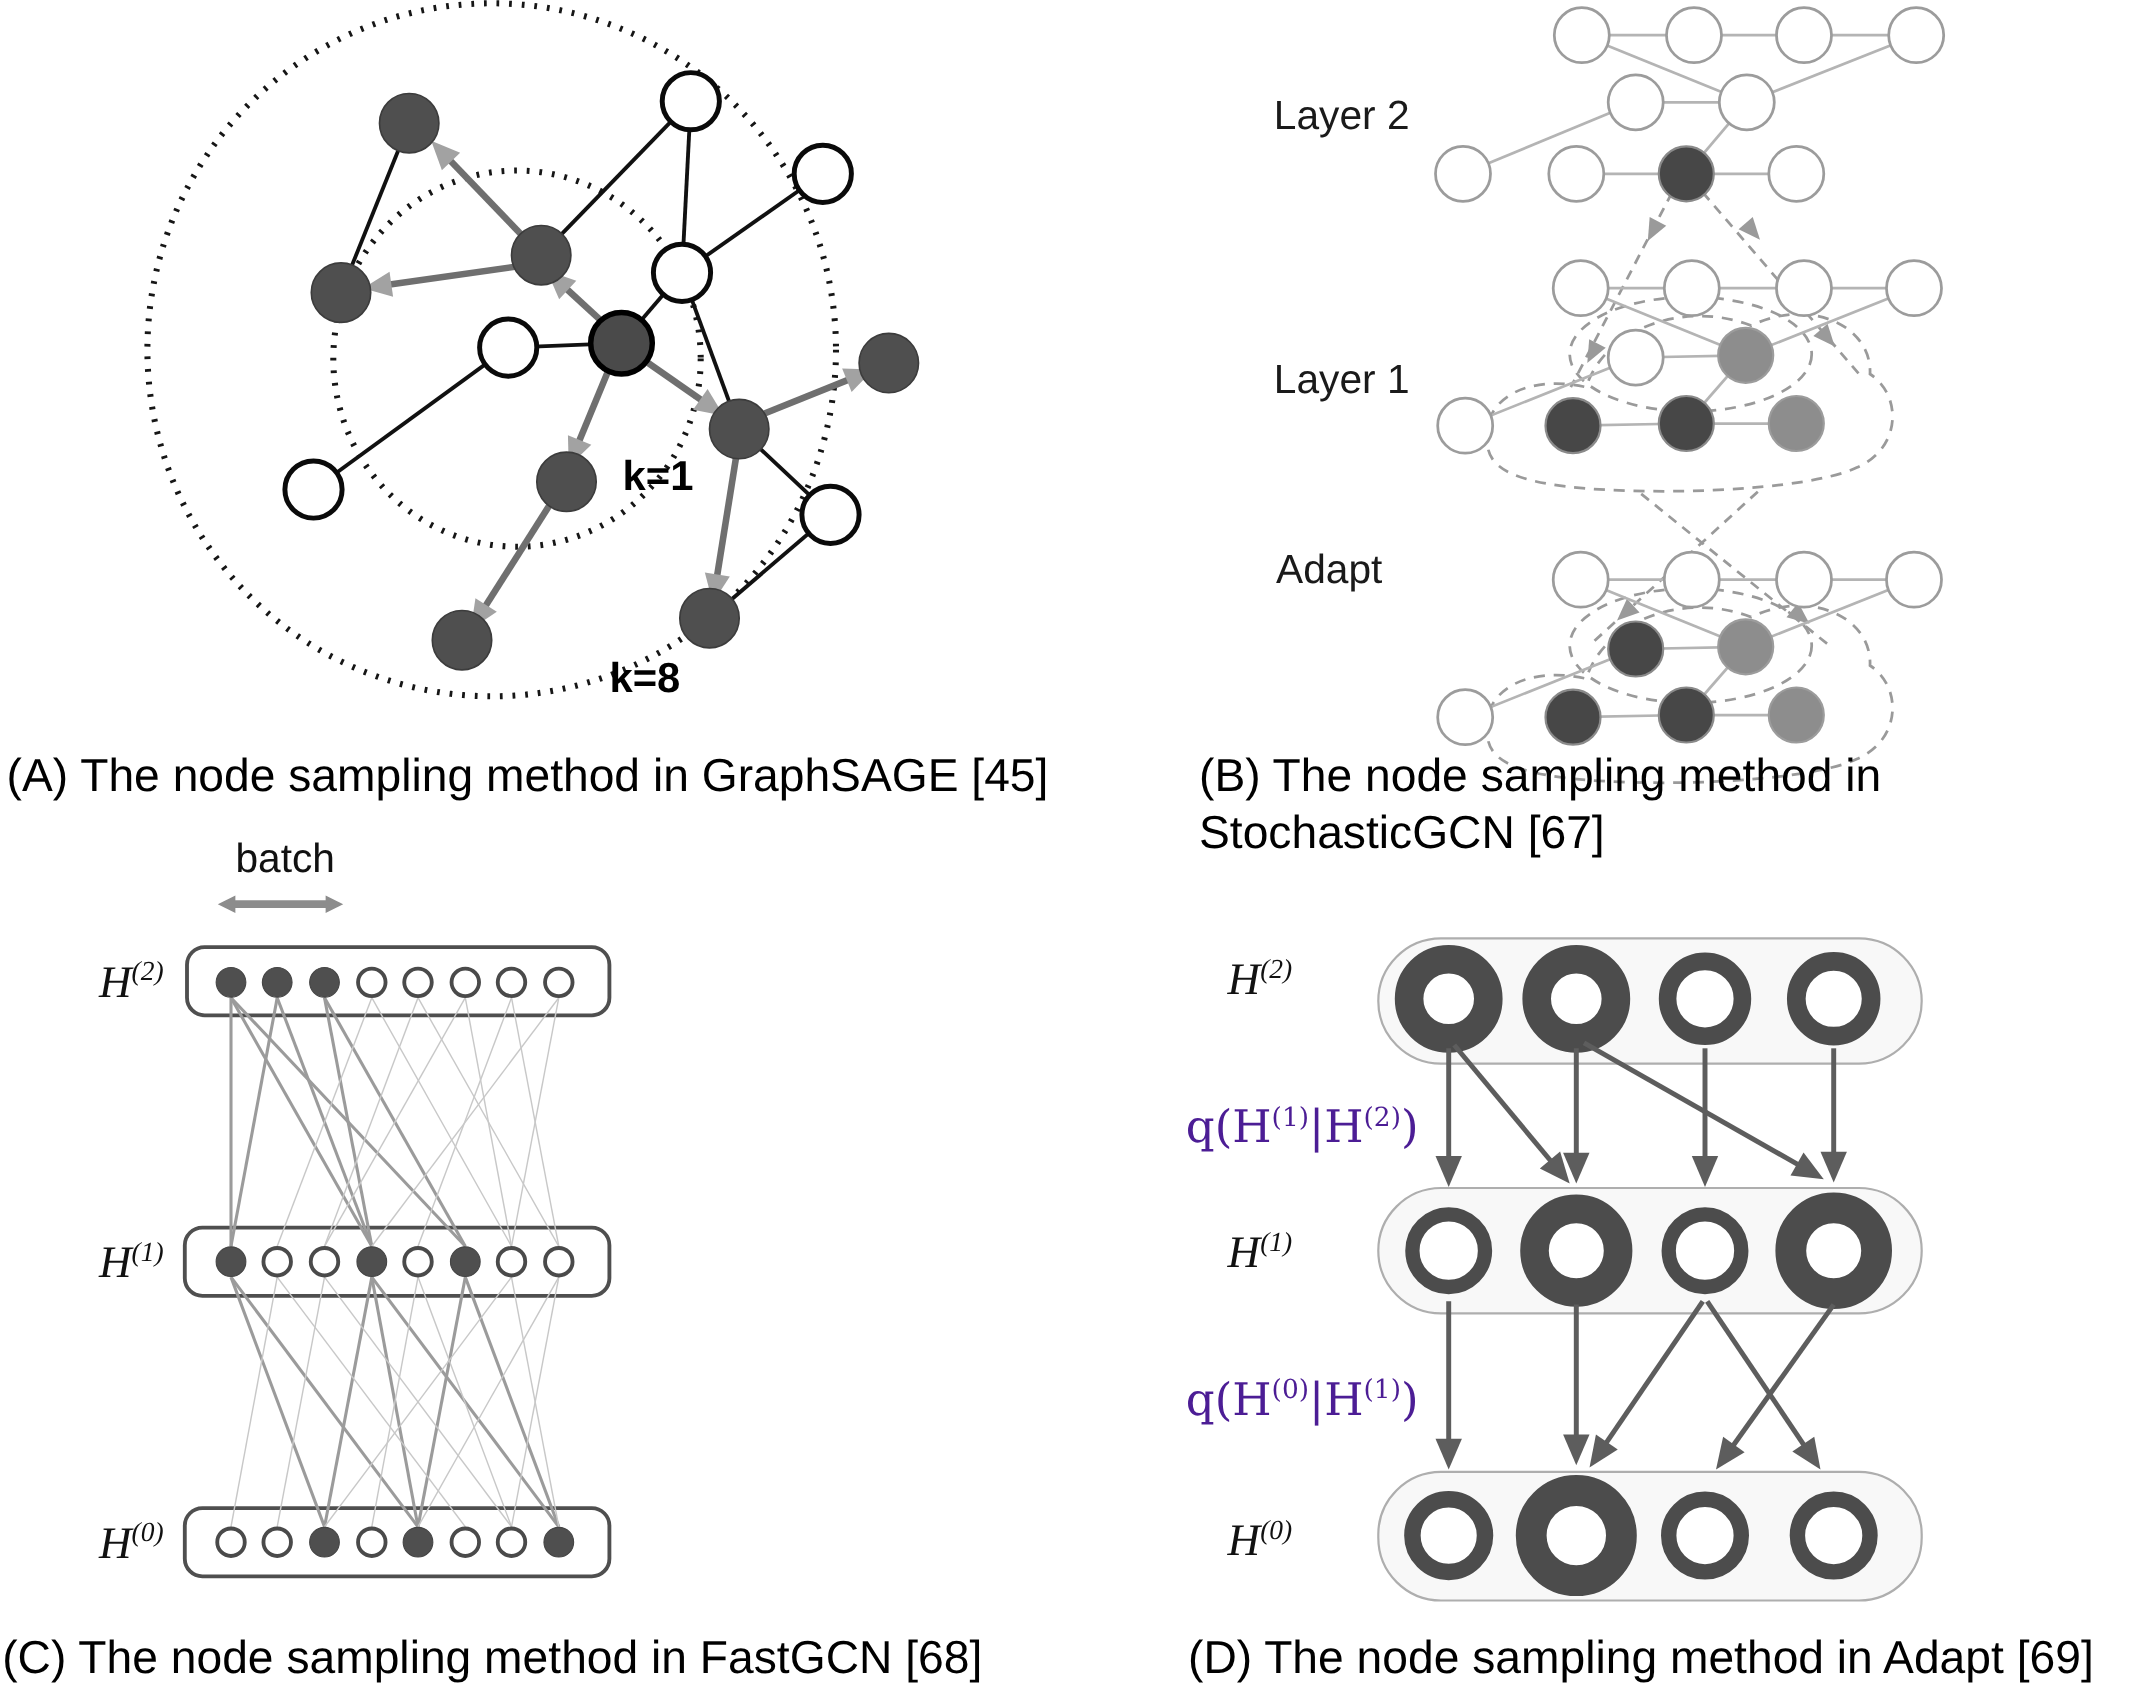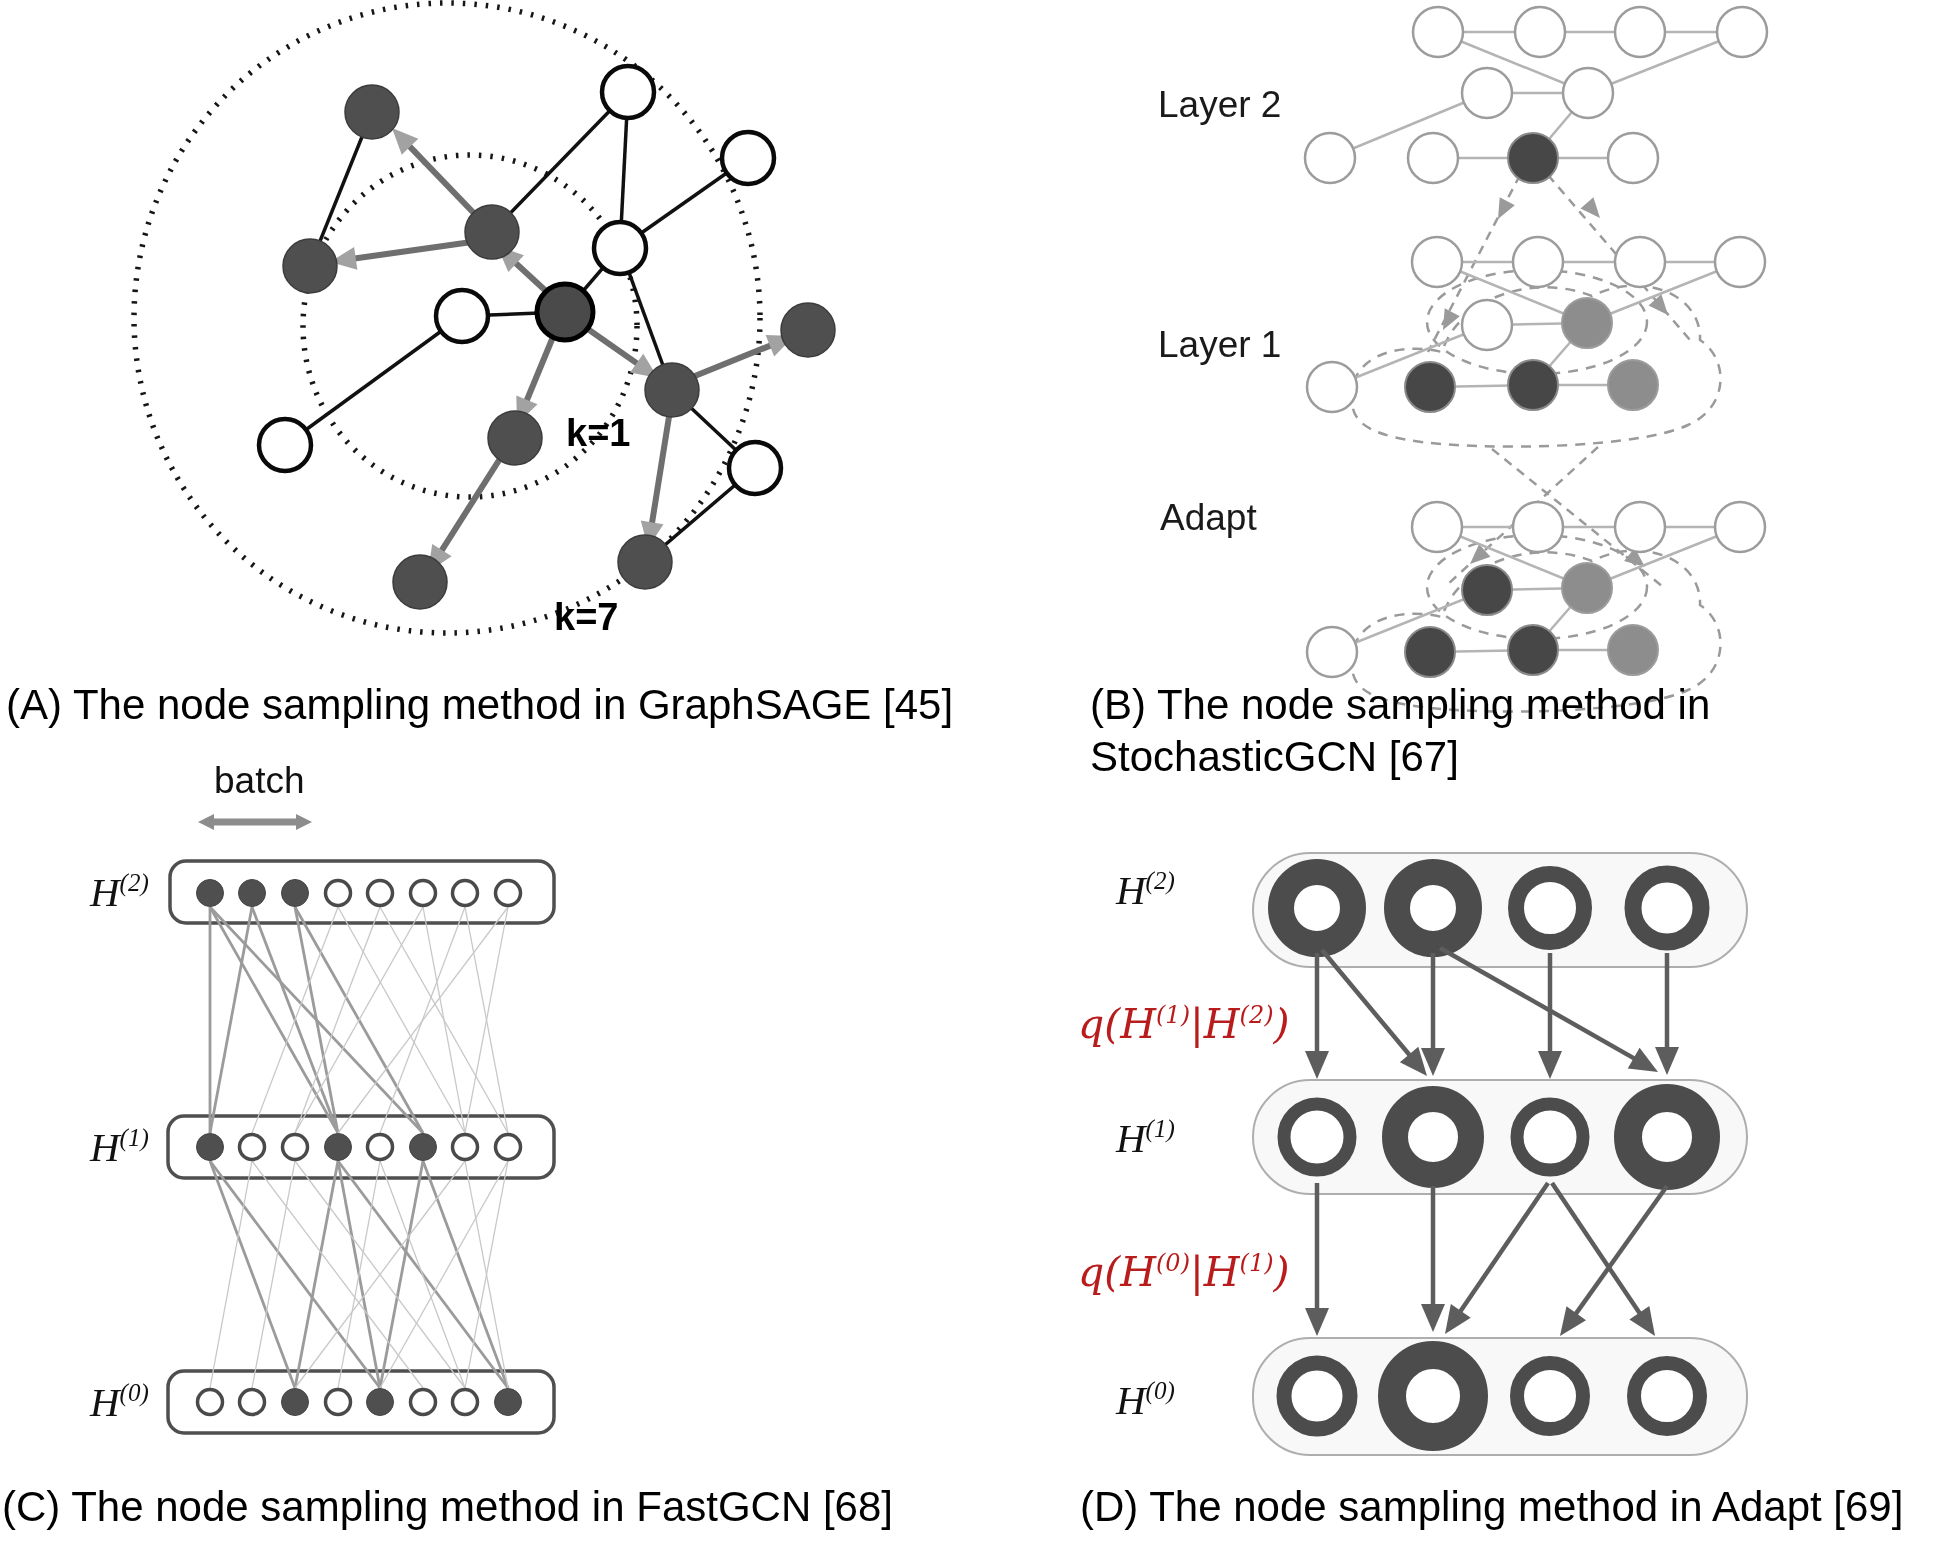--- a/index.html
+++ b/index.html
@@ -5,21 +5,21 @@
   html,body{margin:0;padding:0}
   body{width:1950px;height:1542px;background:#fff;position:relative;overflow:hidden;
        font-family:"Liberation Sans",sans-serif}
   svg{position:absolute;left:0;top:0}
   .cap{position:absolute;font-size:42px;color:#000;white-space:nowrap}
   .lbl{position:absolute;font-size:37px;color:#1a1a1a;white-space:nowrap}
   .klbl{position:absolute;font-size:38px;font-weight:bold;color:#000;white-space:nowrap}
   .hlbl{position:absolute;font-size:41px;font-style:italic;color:#111;white-space:nowrap;
         font-family:Liberation Serif, serif}
   .hlbl sup{font-size:25px}
-  .qlbl{position:absolute;font-size:41px;font-style:italic;color:#b91c1c;white-space:nowrap;
+  .qlbl{position:absolute;font-size:41px;color:#4c1d95;white-space:nowrap;
         font-family:"DejaVu Serif",serif}
   .qlbl sup{font-size:24px}
 </style>
 </head>
 <body>
 
 <svg width="1950" height="1542" viewBox="0 0 1950 1542">
     <g>
       <ellipse cx="447" cy="318" rx="313" ry="315" fill="none" stroke="#161616" stroke-width="5.5" stroke-dasharray="2.5 9"></ellipse>
       <ellipse cx="470" cy="326" rx="167" ry="171" fill="none" stroke="#161616" stroke-width="5.5" stroke-dasharray="2.5 9"></ellipse>
@@ -245,21 +245,21 @@
       <polygon points="1655,1336 1629.4089791748124,1319.4742729925483 1649.317925884577,1306.071518018001" fill="#5d5d5d"></polygon>
       <line x1="1667" y1="1186" x2="1574.5181170406888" y2="1315.6474994756697" stroke="#5d5d5d" stroke-width="4.5"></line>
       <polygon points="1560,1336 1566.491090833893,1306.2365032332195 1586.02949133725,1320.173895592281" fill="#5d5d5d"></polygon>
     </g>
   </svg>
 
 <div class="lbl" style="left:1158px;top:84px">Layer 2</div>
 <div class="lbl" style="left:1158px;top:324px">Layer 1</div>
 <div class="lbl" style="left:1160px;top:497px">Adapt</div>
 <div class="klbl" style="left:566px;top:412px">k=1</div>
-<div class="klbl" style="left:554px;top:596px">k=7</div>
+<div class="klbl" style="left:554px;top:596px">k=8</div>
 <div class="lbl" style="left:214px;top:760px;color:#111">batch</div>
 
 <div class="hlbl" style="left:90px;top:868px"><span>H</span><sup>(2)</sup></div>
 <div class="hlbl" style="left:90px;top:1123px"><span>H</span><sup>(1)</sup></div>
 <div class="hlbl" style="left:90px;top:1378px"><span>H</span><sup>(0)</sup></div>
 
 <div class="hlbl" style="left:1116px;top:866px"><span>H</span><sup>(2)</sup></div>
 <div class="hlbl" style="left:1116px;top:1114px"><span>H</span><sup>(1)</sup></div>
 <div class="hlbl" style="left:1116px;top:1376px"><span>H</span><sup>(0)</sup></div>
 <div class="qlbl" style="left:1078px;top:1000px"><span>q(H</span><sup>(1)</sup><span>|H</span><sup>(2)</sup><span>)</span></div>

